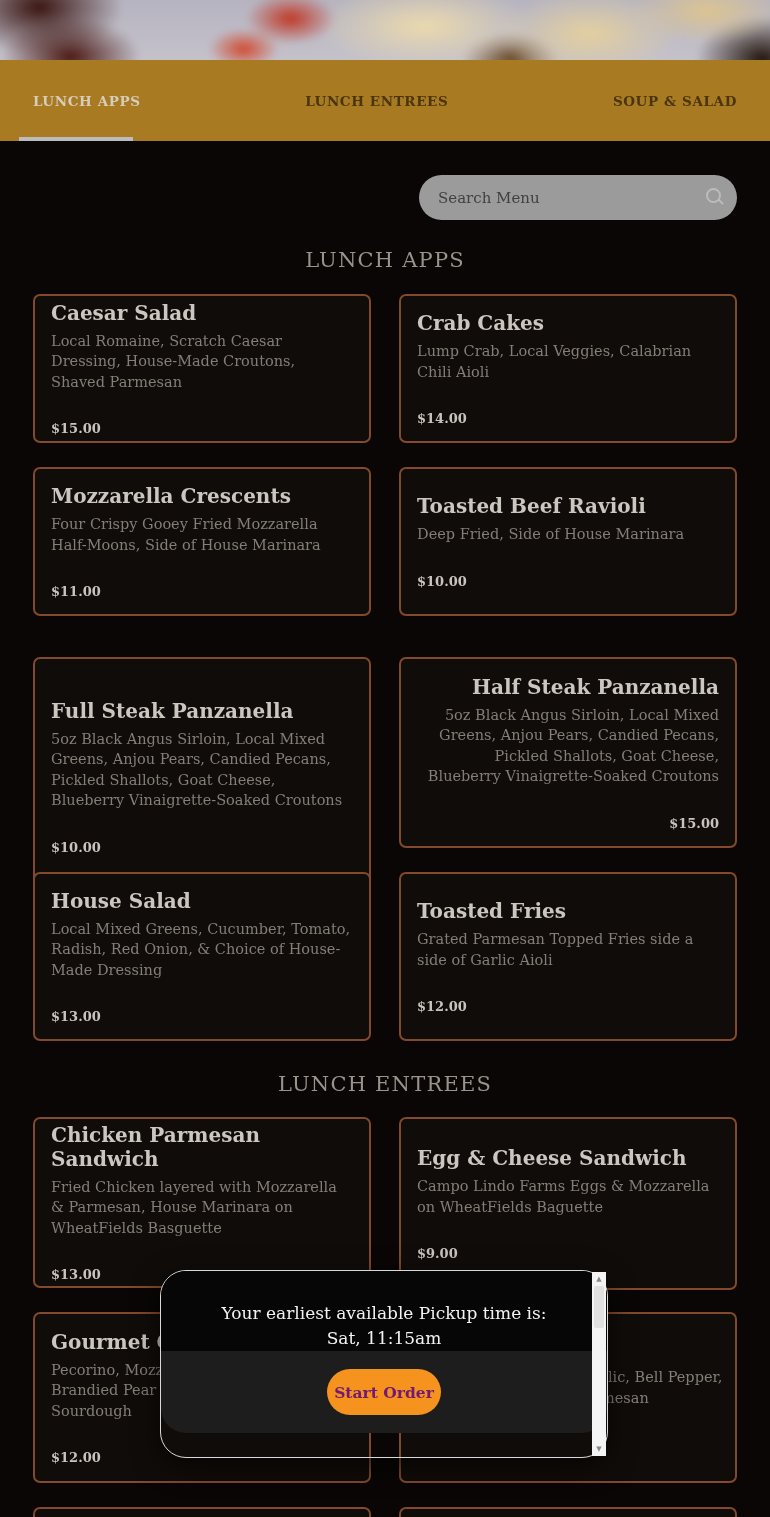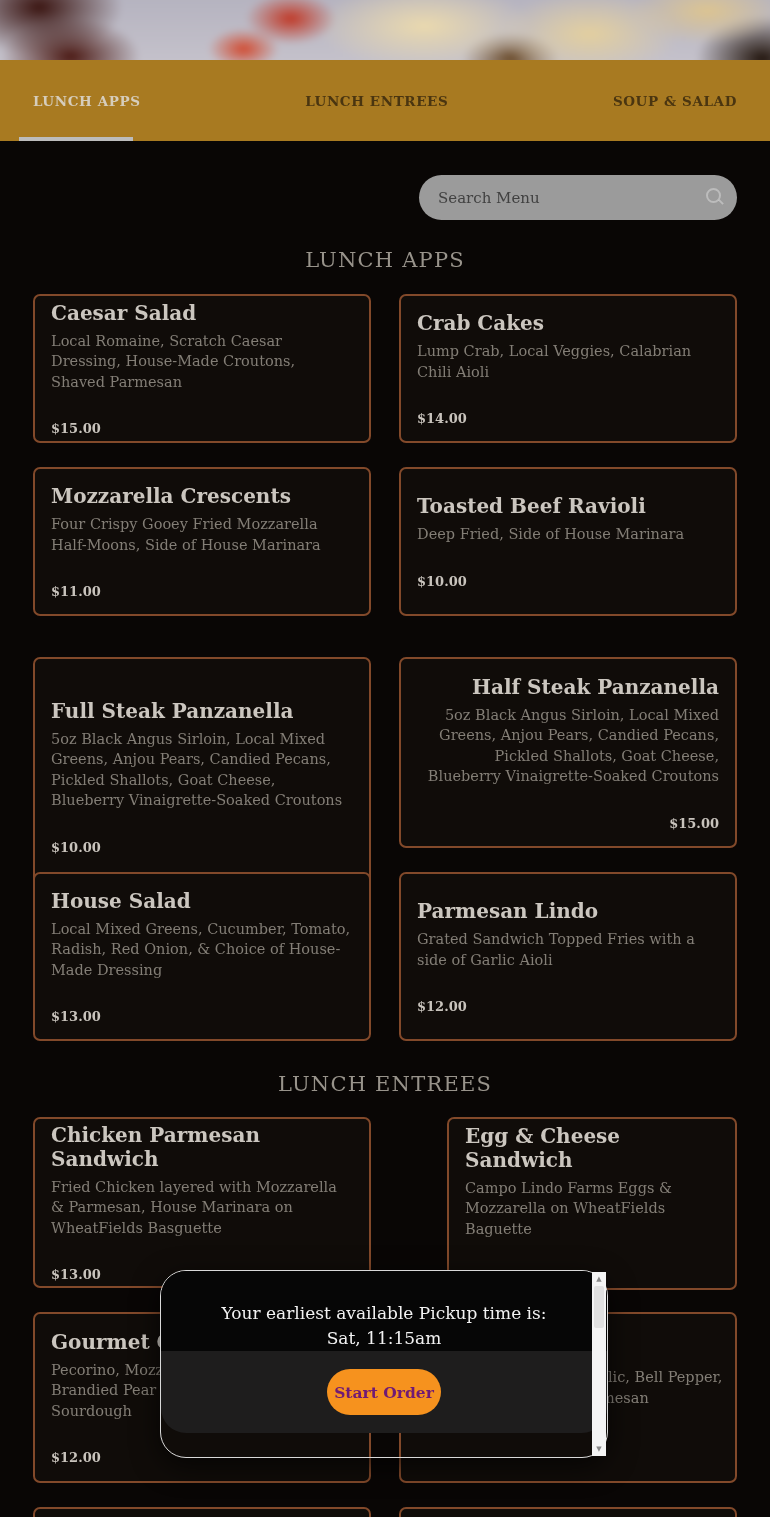--- a/index.html
+++ b/index.html
@@ -140,37 +140,37 @@
         <div class="card-price">$15.00</div>
       </div>
     </div>
     <div class="row" style="height:169px;margin-bottom:0;">
       <div class="card" style="height:169px;">
         <div class="card-title">House Salad</div>
         <div class="card-desc">Local Mixed Greens, Cucumber, Tomato, Radish, Red Onion, &amp; Choice of House-Made Dressing</div>
         <div class="card-price">$13.00</div>
       </div>
       <div class="card" style="height:169px;">
-        <div class="card-title">Parmesan Lindo</div>
-        <div class="card-desc">Grated Sandwich Topped Fries with a side of Garlic Aioli</div>
+        <div class="card-title">Toasted Fries</div>
+        <div class="card-desc">Grated Parmesan Topped Fries side a side of Garlic Aioli</div>
         <div class="card-price">$12.00</div>
       </div>
     </div>
   </div>
 
   <h2 class="section-heading second">LUNCH ENTREES</h2>
 
   <div class="grid second">
     <div class="row" style="height:171px;">
       <div class="card" style="height:171px;">
         <div class="card-title">Chicken Parmesan Sandwich</div>
         <div class="card-desc">Fried Chicken layered with Mozzarella &amp; Parmesan, House Marinara on WheatFields Basguette</div>
         <div class="card-price">$13.00</div>
       </div>
-      <div class="card" style="height:173px;margin-left:48px;">
+      <div class="card" style="height:173px;">
         <div class="card-title">Egg &amp; Cheese Sandwich</div>
         <div class="card-desc">Campo Lindo Farms Eggs &amp; Mozzarella on WheatFields Baguette</div>
         <div class="card-price">$9.00</div>
       </div>
     </div>
     <div class="row" style="height:171px;">
       <div class="card" style="height:171px;">
         <div class="card-title">Gourmet Gri</div>
         <div class="card-desc">
           <div>Pecorino, Mozzar</div>

